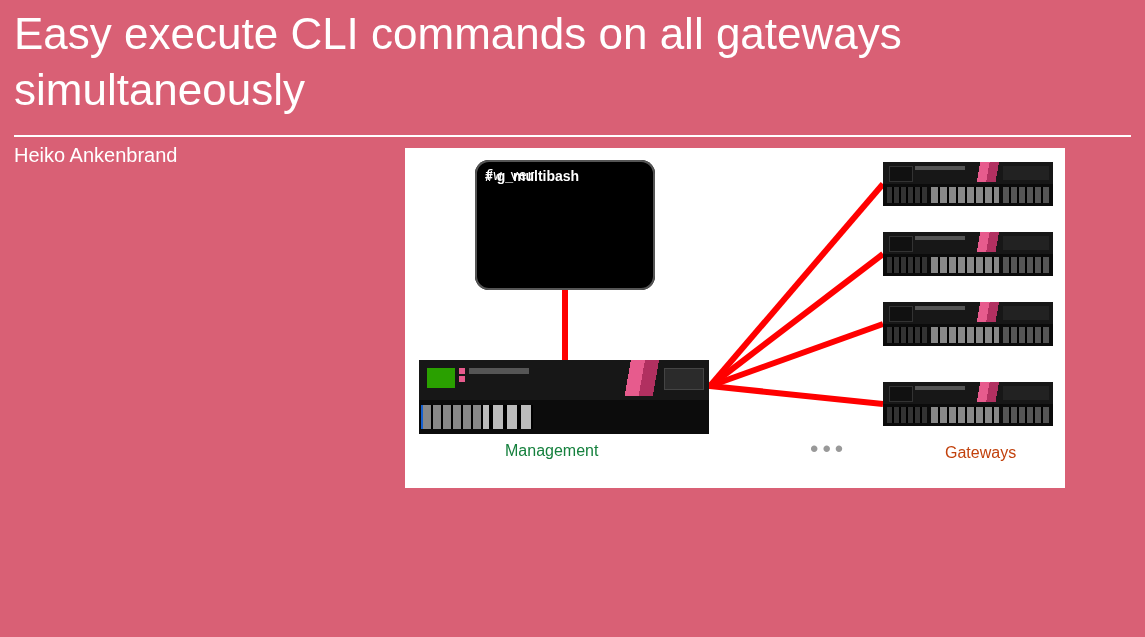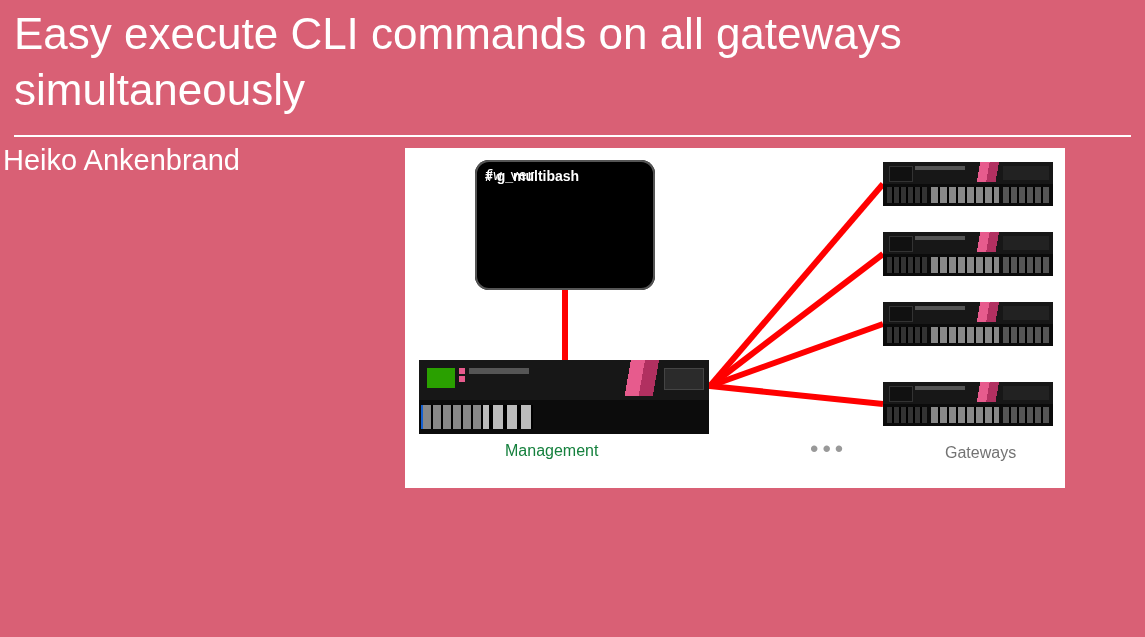--- a/index.html
+++ b/index.html
@@ -1,19 +1,19 @@
 <!DOCTYPE html>
 <html><head>
 <meta charset="utf-8">
 <style>
   html,body{margin:0;padding:0;width:1145px;height:637px;background:#d96075;font-family:"Segoe UI Light","Segoe UI",Arial,sans-serif;color:#fff;overflow:hidden;}
   .slide{position:relative;width:1145px;height:637px;box-sizing:border-box;}
   .title{position:absolute;left:14px;top:6px;right:14px;font-size:44px;font-weight:300;line-height:1.28;}
   .rule{position:absolute;left:14px;right:14px;top:135px;height:0;border-top:2px solid #fff;}
-  .author{position:absolute;left:3px;top:144px;font-size:29px;font-weight:300;}
+  .author{position:absolute;left:14px;top:144px;font-size:20px;font-weight:300;}
   .figure{position:absolute;left:405px;top:148px;width:660px;height:340px;background:#fff;}
   .figure *{position:absolute;}
   
   .term{left:70px;top:12px;width:180px;height:130px;background:#000;border-radius:14px;box-shadow:inset 0 0 0 2px #555;}
   .term .cmd{left:10px;top:8px;right:8px;color:#fff;font-family:Arial,sans-serif;font-size:14px;line-height:1.2;}
   .term .cmd .a{font-weight:600;}
   .term .cmd .b{font-weight:300;font-family:Liberation Mono, monospace;}
   
   .mgmt{left:14px;top:212px;width:290px;height:74px;background:#171717;}
   .mgmt .screen{left:8px;top:8px;width:28px;height:20px;background:#2aa000;}
@@ -25,21 +25,21 @@
   .mgmt .lower{left:0;top:40px;width:290px;height:34px;background:#0c0c0c;display:flex;}
   .mgmt .lower .grid1{width:60px;height:24px;margin:5px 4px 0 8px;background:repeating-linear-gradient(90deg,#333 0 6px,#000 6px 8px),repeating-linear-gradient(0deg,#333 0 6px,#000 6px 8px);background-blend-mode:lighten;}
   .mgmt .lower .ports{width:110px;height:24px;margin:5px 4px 0 4px;background:repeating-linear-gradient(90deg,#bbb 0 10px,#000 10px 14px);}
   .mgmt .lower .blank{width:28px;height:24px;margin:5px 4px 0 4px;background:#333;}
   .mgmt .lower .blue{width:10px;height:24px;margin:5px 2px 0 2px;background:#1560d0;}
   .mgmt .lower .ports2{width:60px;height:24px;margin:5px 4px 0 4px;background:repeating-linear-gradient(90deg,#888 0 8px,#000 8px 10px);}
   .label-mgmt{left:100px;top:294px;color:#15803d;font-family:Arial,sans-serif;font-size:16px;}
   
   .dots{left:405px;top:296px;color:#999;font-size:24px;letter-spacing:4px;font-family:Arial,sans-serif;line-height:10px;}
   
-  .label-gw{left:540px;top:296px;color:#737373;font-family:Arial,sans-serif;font-size:16px;}
+  .label-gw{left:540px;top:296px;color:#c2410c;font-family:Arial,sans-serif;font-size:16px;}
   
   .gw{width:170px;height:44px;background:#171717;}
   .gw .screen{left:6px;top:4px;width:22px;height:14px;background:#111;border:1px solid #333;}
   .gw .brand{left:32px;top:4px;width:50px;height:4px;background:#555;}
   .gw .stripe{left:86px;top:0;width:34px;height:20px;background:linear-gradient(100deg,transparent 0 30%,#e75b8d 30% 55%,#b13060 55% 80%,transparent 80%);}
   .gw .tr{left:120px;top:4px;width:46px;height:14px;background:#222;}
   .gw .lower{left:0;top:22px;width:170px;height:22px;background:#0b0b0b;}
   .gw .lower::before{content:"";position:absolute;left:4px;top:3px;width:40px;height:16px;background:repeating-linear-gradient(90deg,#333 0 5px,#000 5px 7px);}
   .gw .lower::after{content:"";position:absolute;left:48px;top:3px;width:68px;height:16px;background:repeating-linear-gradient(90deg,#888 0 7px,#000 7px 9px);}
   .gw .lower .r{left:120px;top:3px;width:46px;height:16px;background:repeating-linear-gradient(90deg,#555 0 6px,#000 6px 8px);}

